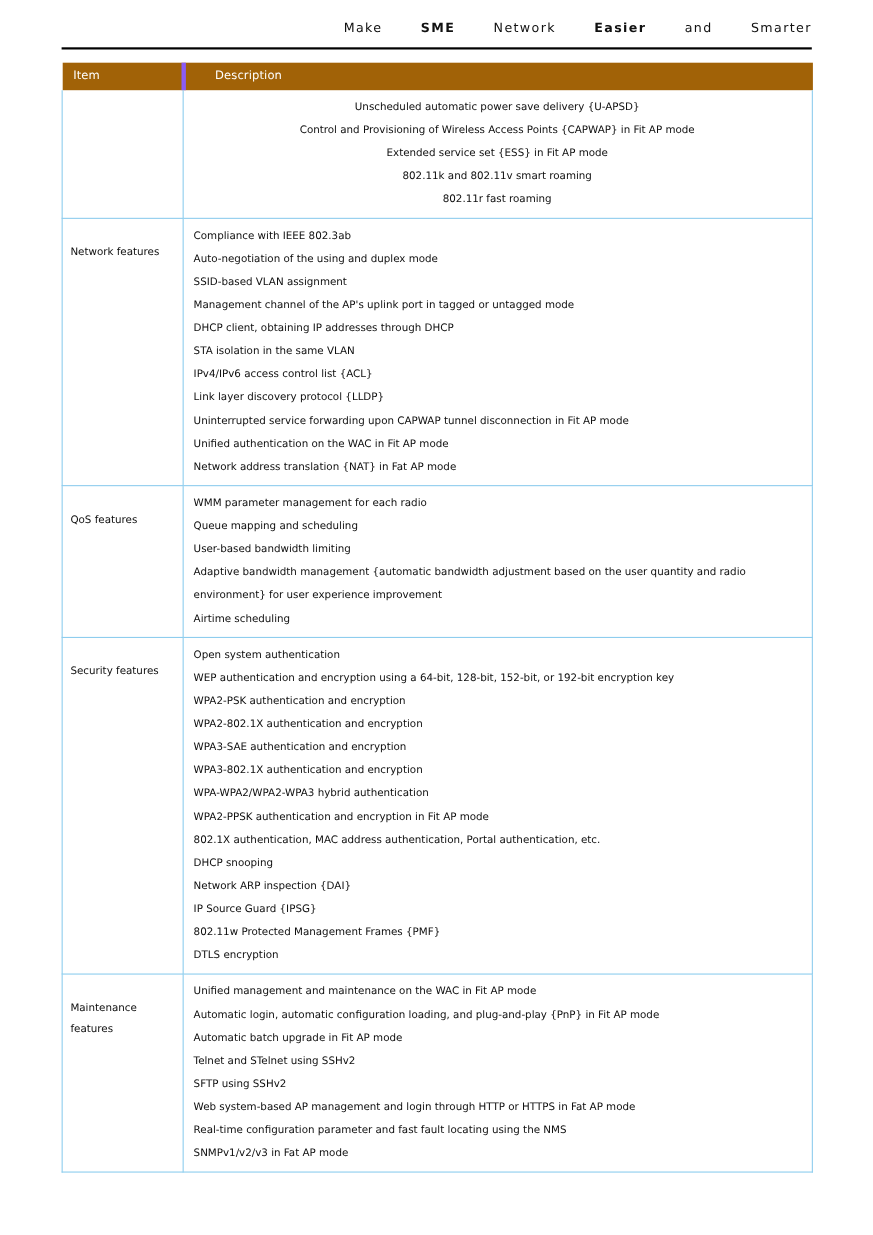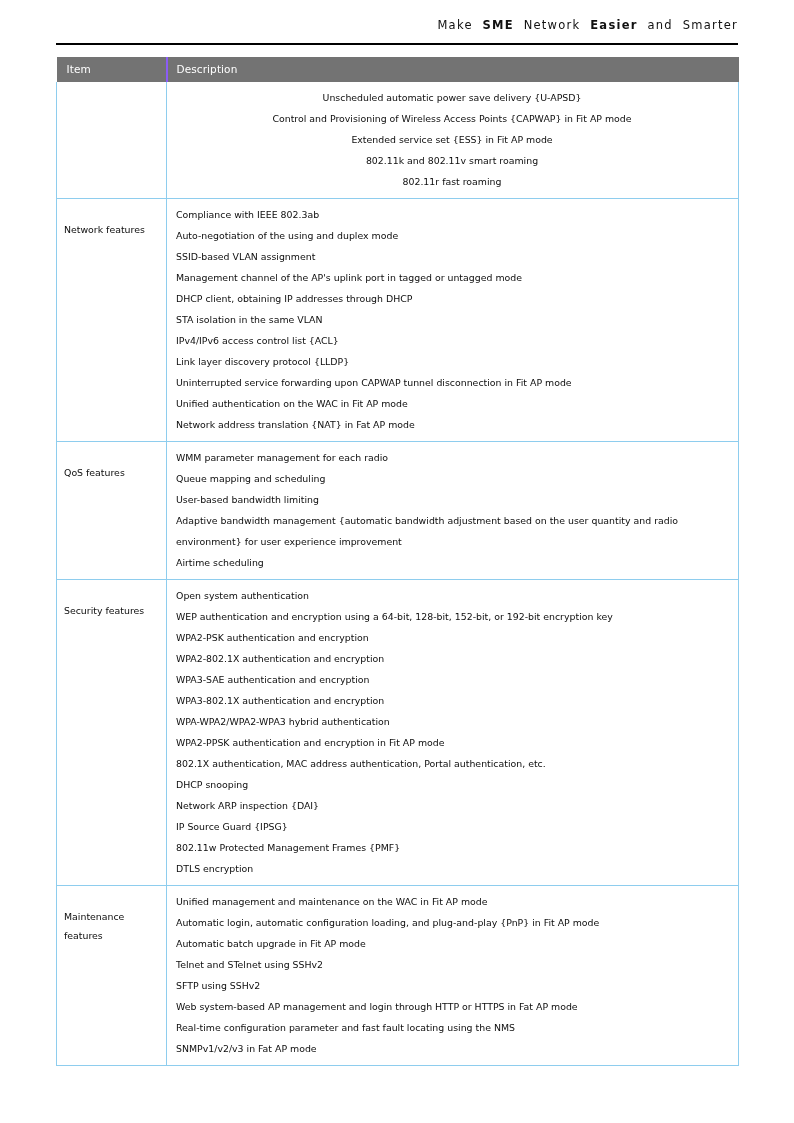--- a/index.html
+++ b/index.html
@@ -33,20 +33,21 @@
     width: 682px;
     text-align: right;
     font-size: 11.5px;
     line-height: 14px;
     letter-spacing: 1.25px;
     color: #111111;
     white-space: nowrap;
   }
   .page-header .w {
     display: inline;
+    margin-left: 25px;
   }
   .page-header .w.strong {
     font-weight: 700;
   }
 
   .header-rule {
     position: absolute;
     left: 56px;
     top: 43px;
     width: 682px;
@@ -60,33 +61,33 @@
     left: 56px;
     top: 57px;
     width: 682px;
     border-collapse: collapse;
     table-layout: fixed;
   }
   .spec-table col.c-item { width: 110px; }
   .spec-table col.c-desc { width: 572px; }
 
   .spec-table thead th {
-    background: #737373;
+    background: #a16207;
     color: #ffffff;
     font-weight: 400;
     font-size: 10.5px;
     text-align: left;
     padding: 6px 0 7px 10px;
     border: none;
     vertical-align: middle;
     letter-spacing: 0.1px;
   }
   .spec-table thead th.th-desc {
-    padding-left: 9px;
-    border-left: 2px solid #8b5cf6;
+    padding-left: 27px;
+    border-left: 4px solid #8b5cf6;
   }
 
   .spec-table tbody td {
     border: 1px solid #8ECDEE;
     vertical-align: top;
     font-size: 9.4px;
     line-height: 21px;
     color: #0d0d0d;
     padding: 5px 6px 6px 9px;
   }

